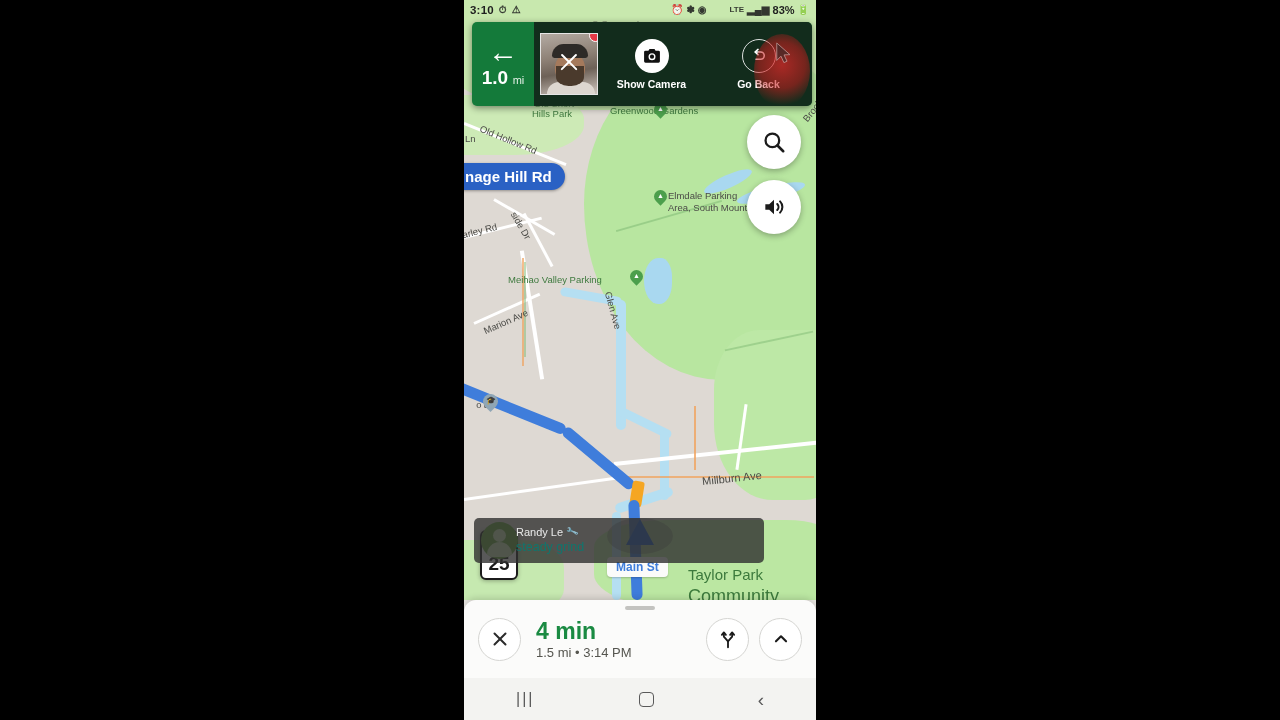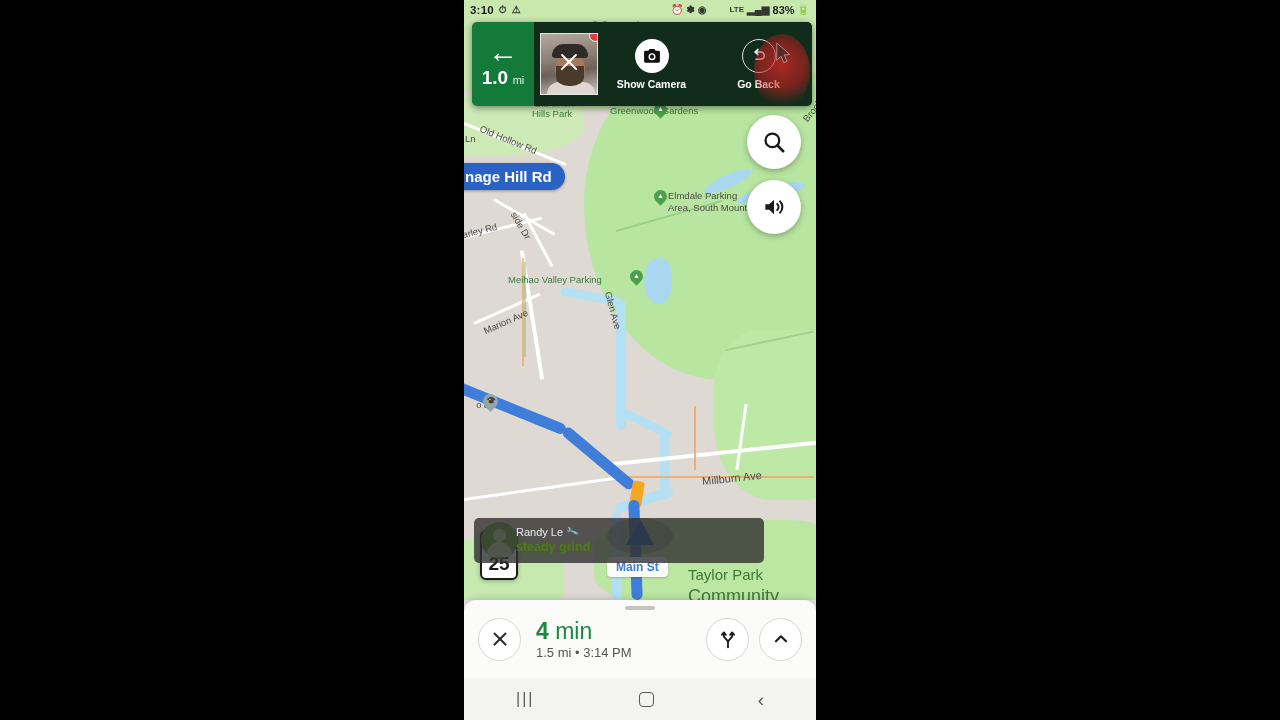--- a/index.html
+++ b/index.html
@@ -78,21 +78,21 @@
       border-left:14px solid transparent; border-right:14px solid transparent;
       border-bottom:26px solid #1f5cc4; }
   .navarrow-shadow { position:absolute; width:66px; height:36px;
       border-radius:50%; background:rgba(90,90,90,.33); }
 
   
   .chatbox { position:absolute; background:rgba(48,48,48,.80);
       border-radius:5px; padding:7px 10px 8px 42px; color:#fff; }
   .chat-name { font-size:11px; color:#e9e9e9; line-height:14px;
       display:flex; align-items:center; gap:4px;text-align:right; }
-  .chat-msg { font-size:12.5px; color:#4d7c0f; line-height:16px;font-weight:bold; }
+  .chat-msg { font-size:12.5px; color:#0f766e; line-height:16px; }
   .wrench { font-size:9px; transform:rotate(-20deg); display:inline-block; }
 
   
   .greenbar { position:absolute; left:8px; top:22px; width:340px; height:84px;
       background:#147a3a; border-radius:5px; display:flex; align-items:center;
       box-shadow:0 2px 7px rgba(0,0,0,.45); overflow:hidden; z-index:30; }
   .gb-dir { width:62px; height:100%; display:flex; flex-direction:column;
       align-items:center; justify-content:center; gap:2px; flex:0 0 62px; }
   .gb-arrow { font-size:30px; line-height:26px; color:#fff; font-weight:300; }
   .gb-dist { font-size:19px; font-weight:bold; color:#fff; }
@@ -151,21 +151,21 @@
       display:flex; align-items:center; padding:0 14px; }
   .sheet-grab { position:absolute; left:50%; top:6px; transform:translateX(-50%);
       width:30px; height:4px; border-radius:3px; background:#c3c3c0; }
   .circbtn { width:43px; height:43px; border-radius:50%;
       border:1px solid #d5d5d2; background:#fff;
       display:flex; align-items:center; justify-content:center; flex:0 0 43px; }
   .circbtn svg { width:22px; height:22px; }
   .eta { flex:1; padding-left:15px; }
   .eta-top { font-size:23px; color:#1a8a42; line-height:26px; }
   .eta-top b { font-weight:bold; }
-  .eta-top span { font-weight:normal; }
+  .eta-top span { font-weight:bold; }
   .eta-sub { font-size:13px; color:#55554f; margin-top:1px; }
 
   
   .navbar { position:absolute; left:0; bottom:0; width:352px; height:42px;
       background:#f3f3f1; display:flex; align-items:center;
       justify-content:space-around; z-index:26; }
   .navbar span { color:#59595a; }
   .nb-recents { font-size:16px; letter-spacing:2px; }
   .nb-home { width:15px; height:15px; border:1.7px solid #59595a;
       border-radius:4px; }

